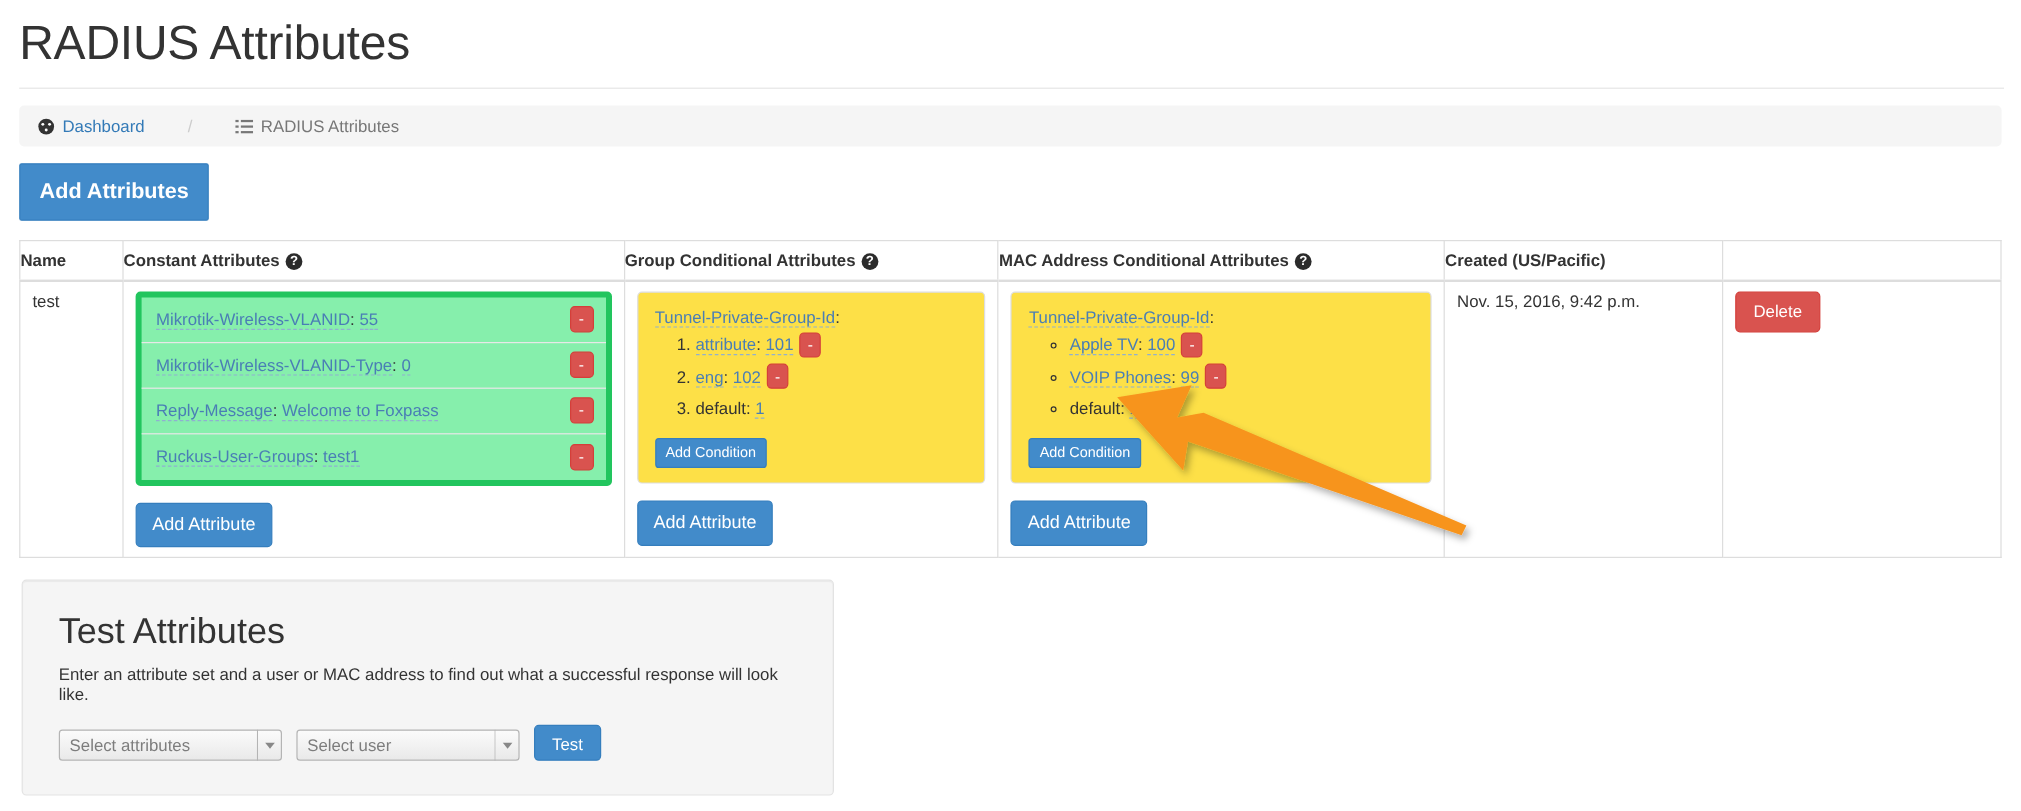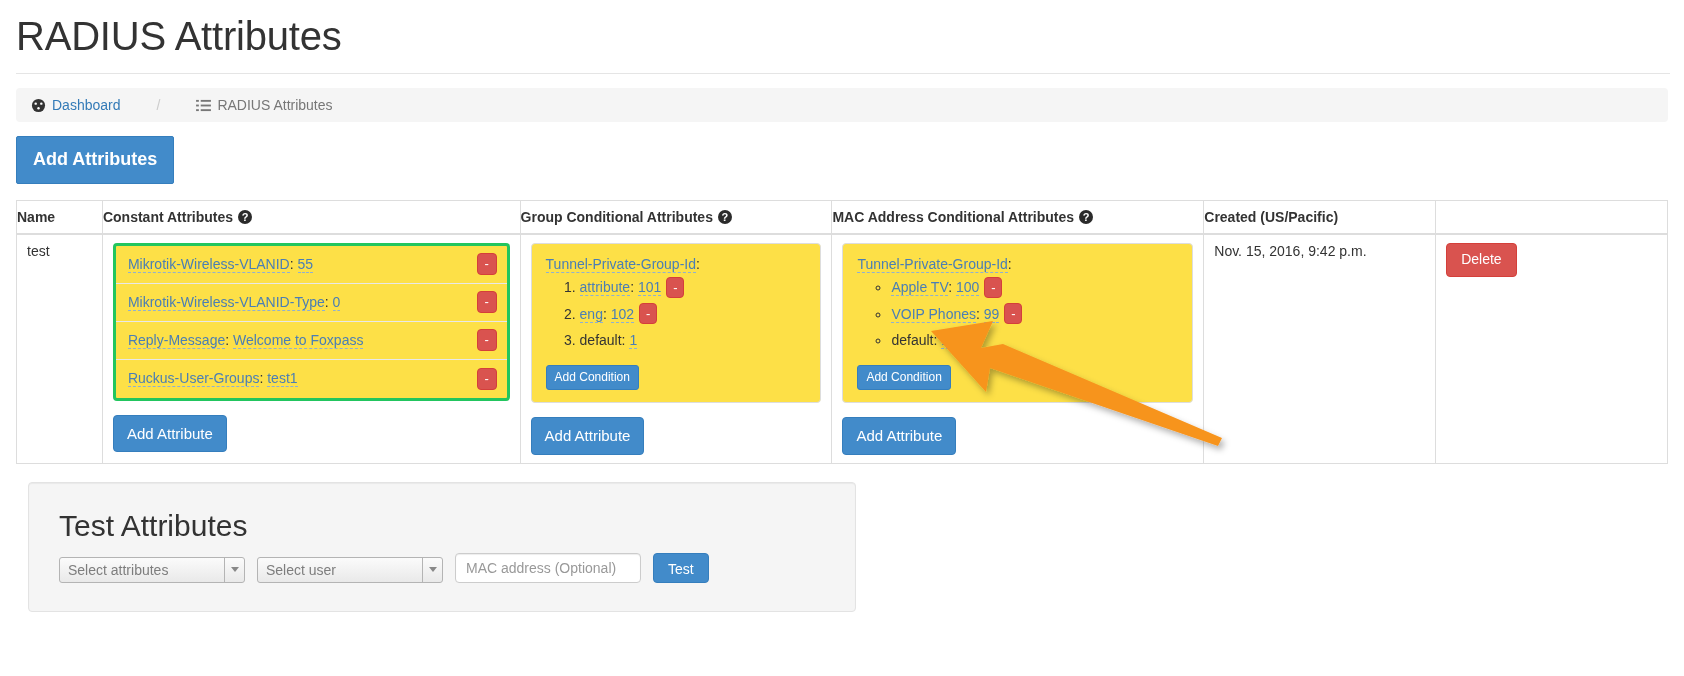--- a/index.html
+++ b/index.html
@@ -118,23 +118,23 @@
     font-weight: bold;
     line-height: 14px;
     text-align: center;
     vertical-align: 1px;
     margin-left: 5px;
     font-family: "Liberation Sans", sans-serif;
   }
 
   
   .panel-box {
-    border: 3px solid #22c55e;
-    border-radius: 4px;
-    background: #fde047;
+    border: 5px solid #22c55e;
+    border-radius: 4px;
+    background: #86efac;
   }
   .list-group { list-style: none; margin: 0; padding: 0; }
   .list-group > li {
     position: relative;
     padding: 10px 12px;
     border-bottom: 1px solid #e8e8e8;
     min-height: 38px;
   }
   .list-group > li:last-child { border-bottom: none; }
 
@@ -191,22 +191,22 @@
     font-size: 12px;
     padding: 3px 8px;
     border-radius: 3px;
     margin-top: 2px;
   }
   .add-attr-btn { margin-top: 14px; font-size: 15px; padding: 7px 13px; border-radius: 4px; }
   .delete-btn { font-size: 14px; padding: 6px 14px; }
 
   
   .well {
-    margin: 18px 0 0 28px;
-    width: 828px;
+    margin: 18px 0 0 18px;
+    width: 677px;
     background: #f5f5f5;
     border: 1px solid #e3e3e3;
     border-radius: 4px;
     padding: 26px 30px 28px 30px;
     box-shadow: inset 0 1px 1px rgba(0,0,0,.05);
   }
   .well h2 {
     margin: 0 0 10px 0;
     font-size: 30px;
     font-weight: normal;
@@ -406,34 +406,34 @@
           <td class="col-actions">
             <button class="btn btn-danger delete-btn">Delete</button>
           </td>
         </tr>
       </tbody>
     </table>
   </div>
 
   <div class="well">
     <h2>Test Attributes</h2>
+    <p>Enter an attribute set and a user or MAC address to find out what a successful response will look like.</p>
     <div class="form-row">
       <div class="fake-select">
         <span>Select attributes</span>
         <span class="caret-box">
             <span class="caret"></span>
           </span>
       </div>
       <div class="fake-select">
         <span>Select user</span>
         <span class="caret-box">
             <span class="caret"></span>
           </span>
       </div>
-      <input class="mac-input" type="text" placeholder="MAC address (Optional)" style="">
       <button class="btn btn-primary test-btn">Test</button>
     </div>
   </div>
 
   <svg class="annotation-arrow" viewBox="0 0 1684 676">
     <defs>
       <filter id="arrowShadow" x="-20%" y="-20%" width="160%" height="160%">
         <feDropShadow dx="3" dy="4" stdDeviation="3" flood-color="#000000" flood-opacity="0.30"></feDropShadow>
       </filter>
     </defs>

